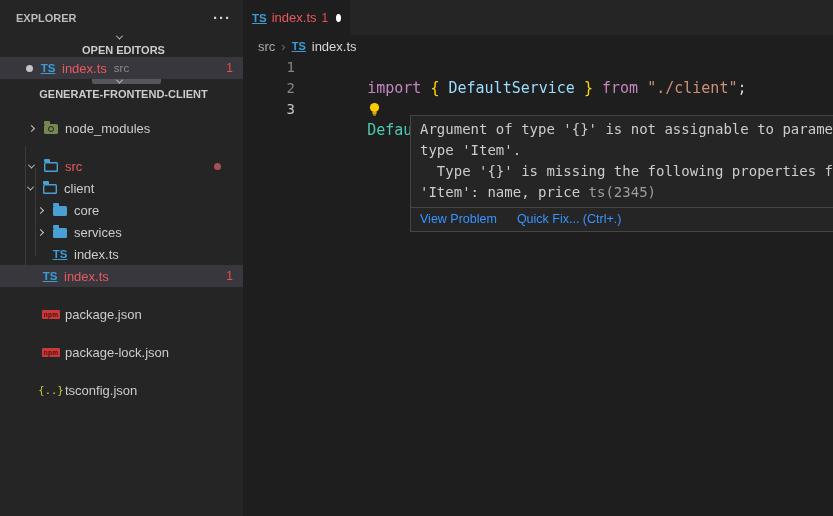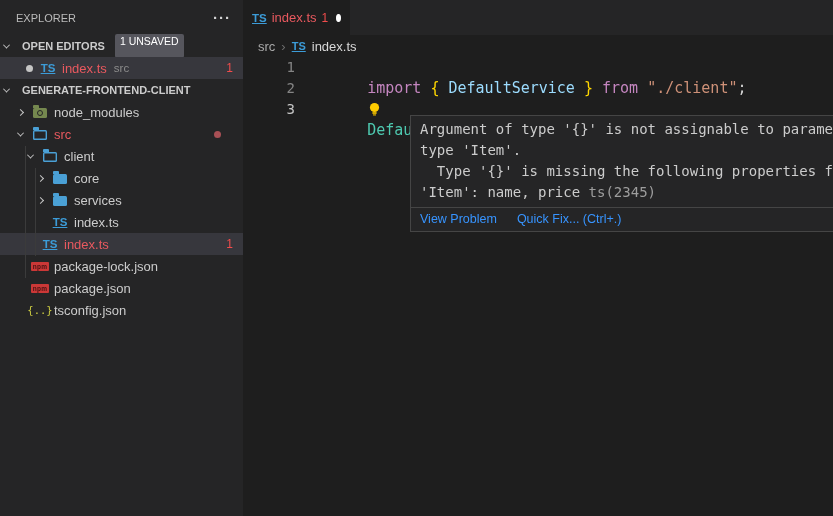--- a/index.html
+++ b/index.html
@@ -2,34 +2,34 @@
 <html><head>
 <meta charset="utf-8">
 <style>
   * { margin:0; padding:0; box-sizing:border-box; }
   html,body { width:833px; height:516px; overflow:hidden; }
   body { background:#1e1e1e; font-family:"Liberation Sans", sans-serif; position:relative; color:#cccccc; }
 
   
   #sidebar { position:absolute; left:0; top:0; width:243px; height:516px; background:#252526; }
   .sb-title { height:35px; display:flex; align-items:center; padding:0 12px 0 16px; }
-  .sb-title .ttl { font-size:11px; color:#bbbbbb; }
+  .sb-title .ttl { font-size:11px; color:#bbbbbb;font-weight:bold; }
   .sb-more { margin-left:auto; color:#d4d4d4; font-size:15px; font-weight:bold; letter-spacing:1px; cursor:pointer; line-height:10px; }
 
-  .sec-header { height:22px; display:flex; align-items:center; padding-left:4px; gap:4px; font-size:11px; font-weight:bold; color:#cccccc; }
+  .sec-header { height:22px; display:flex; align-items:center; padding-left:4px; gap:4px; font-size:11px; font-weight:bold; color:#cccccc;flex-direction:column; }
   .badge-pill { background:#56565d; color:#ffffff; font-size:10.5px; font-weight:normal; padding:1px 5px 11px 5px; border-radius:2px; margin-left:6px; }
 
   .chev { width:5px; height:5px; border-right:1.4px solid #c5c5c5; border-bottom:1.4px solid #c5c5c5; display:inline-block; flex:none; }
   .chev.down { transform:rotate(45deg) translate(-1px,-1px); }
   .chev.right { transform:rotate(-45deg); }
   .chev-slot { width:14px; display:flex; align-items:center; justify-content:flex-start; flex:none; }
 
   .row { height:22px; display:flex; align-items:center; font-size:13px; color:#cccccc; position:relative; cursor:pointer; }
   .row.sel { background:#37373d; }
-  .pl1 { padding-left:18px; } .pl2 { padding-left:28px; } .pl3 { padding-left:38px; }
+  .pl1 { padding-left:29px;margin-top:16px; } .pl2 { padding-left:28px; } .pl3 { padding-left:38px; }
   .row .label { white-space:nowrap; }
   .label.err { color:#e9595f; }
   .desc { color:#8c8c8c; font-size:11.5px; margin-left:7px; }
   .count { position:absolute; right:10px; color:#f14c4c; font-size:12px; }
   .dot-badge { position:absolute; right:22px; width:7px; height:7px; border-radius:50%; background:#a85055; }
   .mod-dot { width:7px; height:7px; border-radius:50%; background:#c5c5c5; margin-right:7px; flex:none; }
 
   .icon-slot { width:16px; margin-right:6px; display:flex; align-items:center; justify-content:center; flex:none; }
   .ts-ico { color:#3c9cd8; font-weight:bold; font-size:11.5px; font-family:"Liberation Sans",sans-serif;text-decoration:underline; }
   .folder { width:14px; height:10px; background:#4aa0d5; border-radius:1.5px; position:relative; margin-top:2px; }
@@ -177,29 +177,29 @@
       </span>
     <span class="label err">index.ts</span>
     <span class="count">1</span>
   </div>
 
   <div class="row pl1">
     <span class="chev-slot"></span>
     <span class="icon-slot">
         <span class="npm-ico">npm</span>
       </span>
+    <span class="label">package.json</span>
+  </div>
+
+  <div class="row pl1">
+    <span class="chev-slot"></span>
+    <span class="icon-slot">
+        <span class="npm-ico">npm</span>
+      </span>
     <span class="label">package-lock.json</span>
-  </div>
-
-  <div class="row pl1">
-    <span class="chev-slot"></span>
-    <span class="icon-slot">
-        <span class="npm-ico">npm</span>
-      </span>
-    <span class="label">package.json</span>
   </div>
 
   <div class="row pl1">
     <span class="chev-slot"></span>
     <span class="icon-slot">
         <span class="json-ico">{..}</span>
       </span>
     <span class="label">tsconfig.json</span>
   </div>
 

